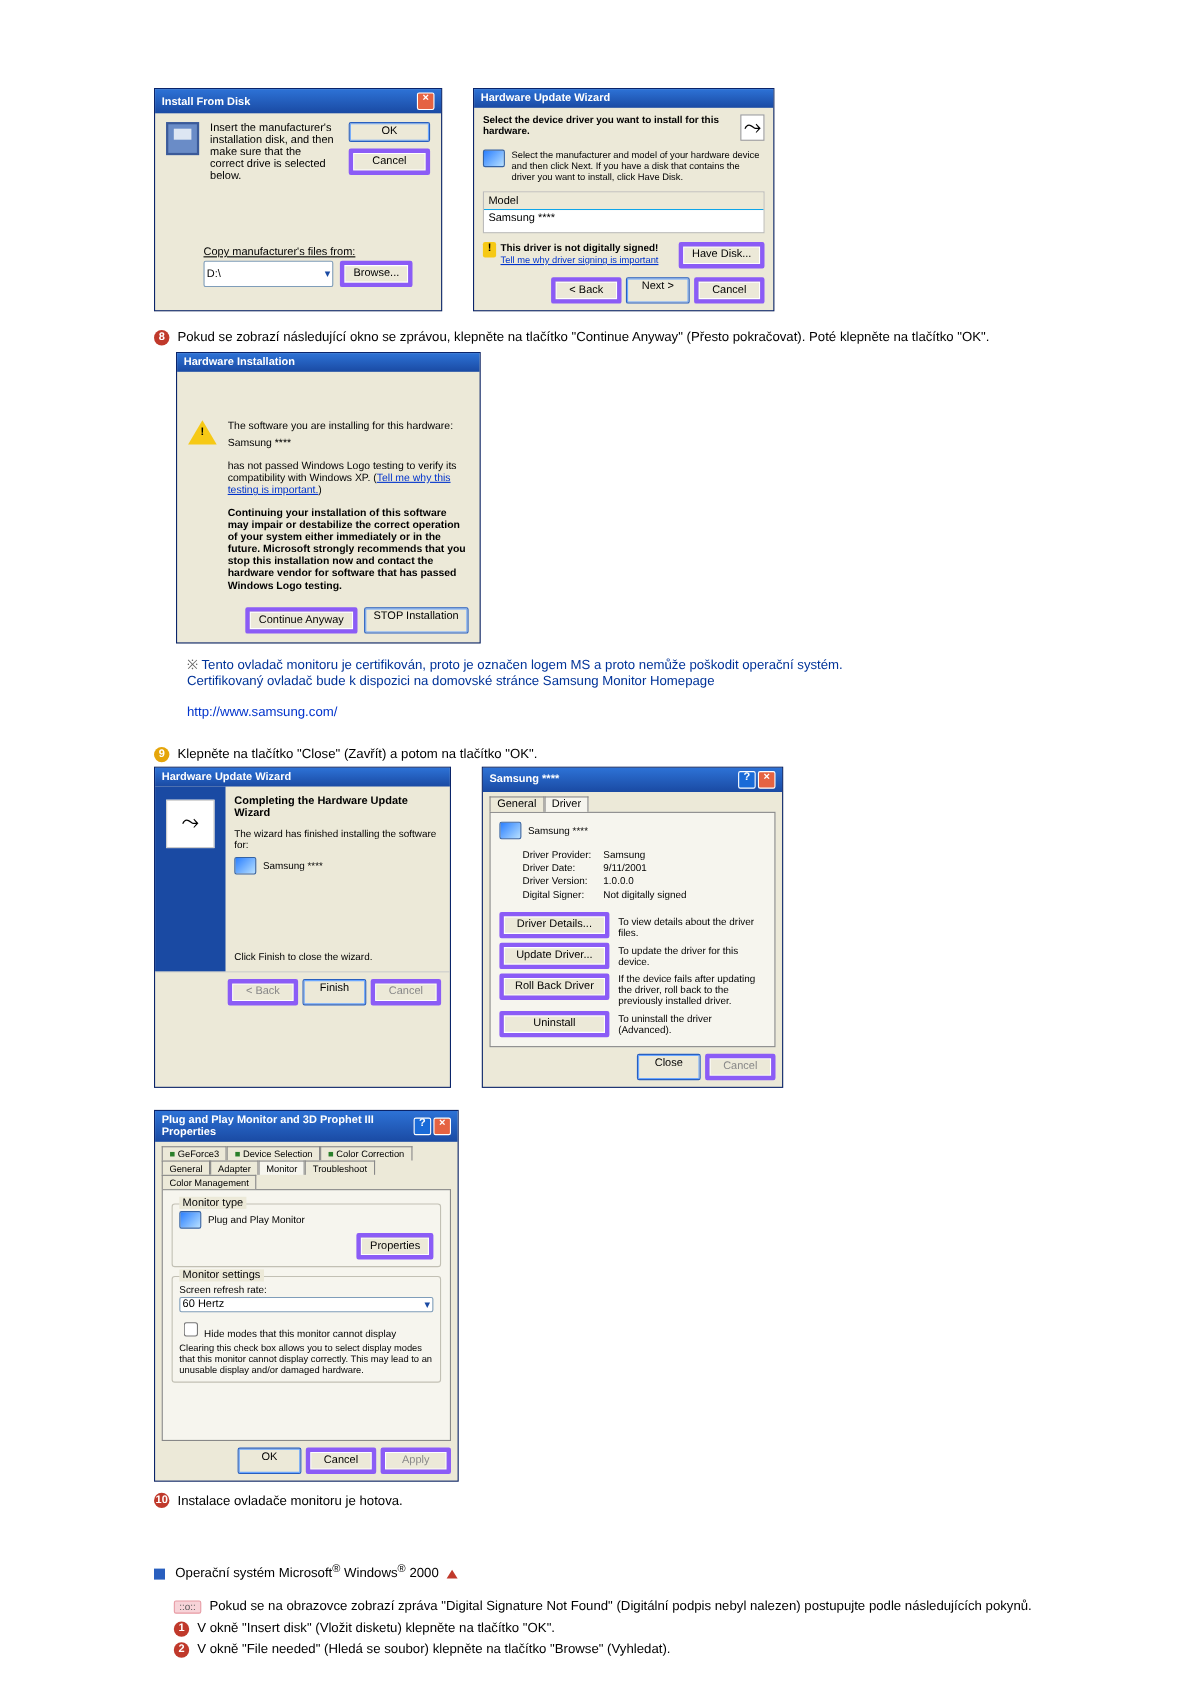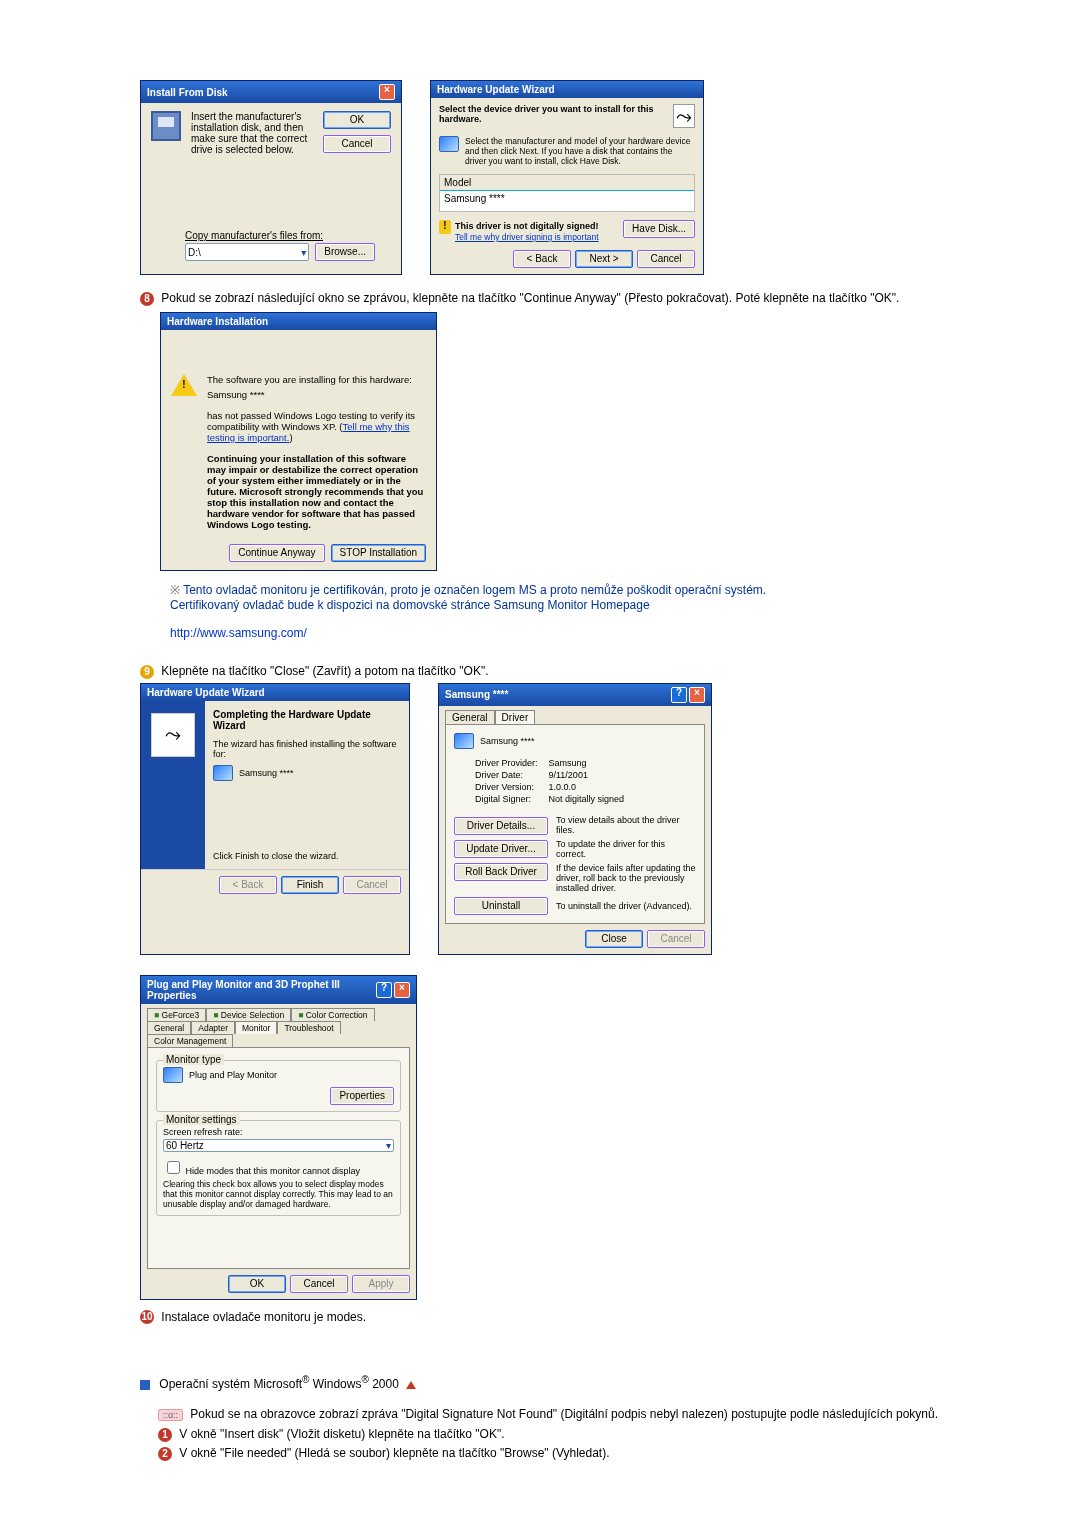--- a/index.html
+++ b/index.html
@@ -51,21 +51,21 @@
     border-radius: 2px;
     cursor: pointer;
   }
   .tb-btn.blue { background: #1a6bd8; }
   .winbody {
     padding: 8px 10px;
     color: #000;
   }
   .btn {
     display: inline-block;
-    border: 1px solid #8b5cf6;
+    border: 4px solid #8b5cf6;
     background: #ece9d8;
     color: #000;
     padding: 1px 8px;
     min-width: 50px;
     text-align: center;
     border-radius: 2px;
     font-size: 10px;
     line-height: 14px;
     cursor: pointer;
     box-shadow: 0 0 0 1px #fff inset;
@@ -337,21 +337,21 @@
                 </tr>
           </tbody>
             </table>
           <div style="margin-top:10px;">
             <div style="display:flex;gap:8px;align-items:flex-end;margin-bottom:4px;">
               <span class="btn" style="min-width:76px;">Driver Details...</span>
               <span>To view details about the driver files.</span>
             </div>
             <div style="display:flex;gap:8px;align-items:center;margin-bottom:4px;">
               <span class="btn" style="min-width:76px;">Update Driver...</span>
-              <span>To update the driver for this correct.</span>
+              <span>To update the driver for this device.</span>
             </div>
             <div style="display:flex;gap:8px;align-items:flex-start;margin-bottom:4px;">
               <span class="btn" style="min-width:76px;">Roll Back Driver</span>
               <span style="flex:1;">If the device fails after updating the driver, roll back to the previously installed driver.</span>
             </div>
             <div style="display:flex;gap:8px;align-items:center;">
               <span class="btn" style="min-width:76px;">Uninstall</span>
               <span>To uninstall the driver (Advanced).</span>
             </div>
           </div>
@@ -409,21 +409,21 @@
       <div style="text-align:right;margin-top:6px;display:flex;gap:4px;justify-content:flex-end;">
         <span class="btn small default">OK</span>
         <span class="btn small">Cancel</span>
         <span class="btn small disabled">Apply</span>
       </div>
     </div>
   </div>
 
   <div class="step-text" style="margin-top:6px;">
     <span class="num-bullet nb-red">10</span>
-    <span>Instalace ovladače monitoru je modes.</span>
+    <span>Instalace ovladače monitoru je hotova.</span>
   </div>
 
   <div class="section" style="margin-top:50px;">
     <div>
       <span class="square-blue"></span>
       <span>Operační systém Microsoft</span><sup>®</sup><span> Windows</span><sup>®</sup><span> 2000</span>
       <span class="arrow-up"></span>
     </div>
     <div style="margin-top:16px;padding-left:18px;">
       <span class="pink-badge">::o::</span>

